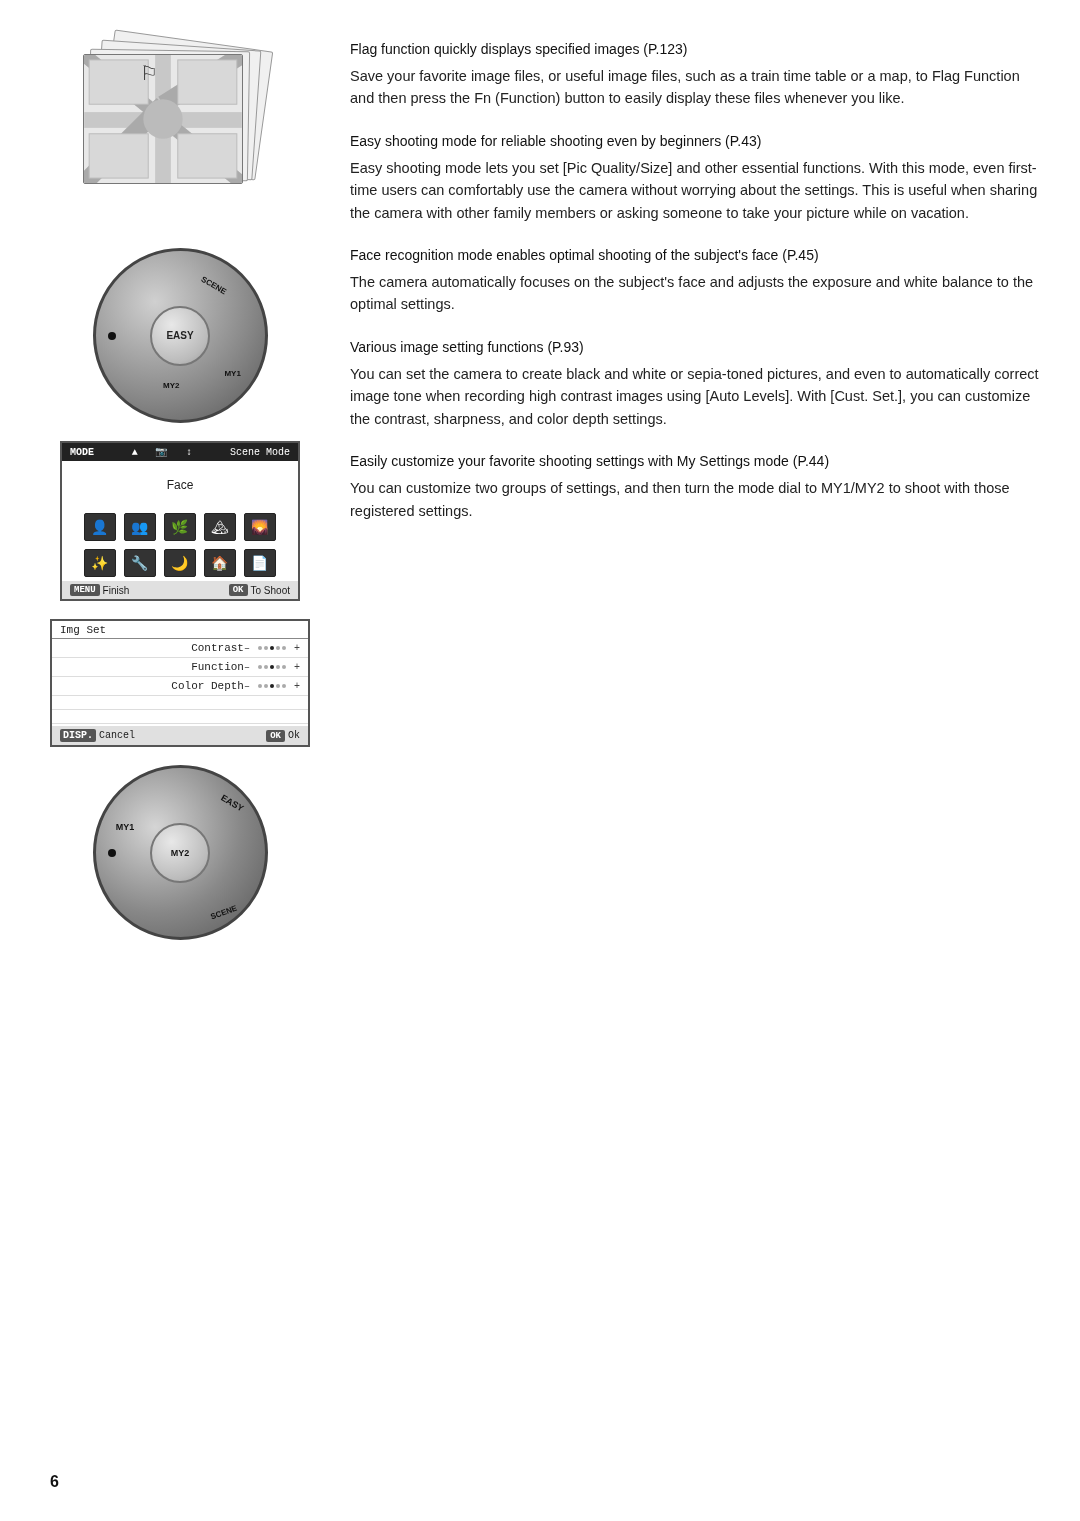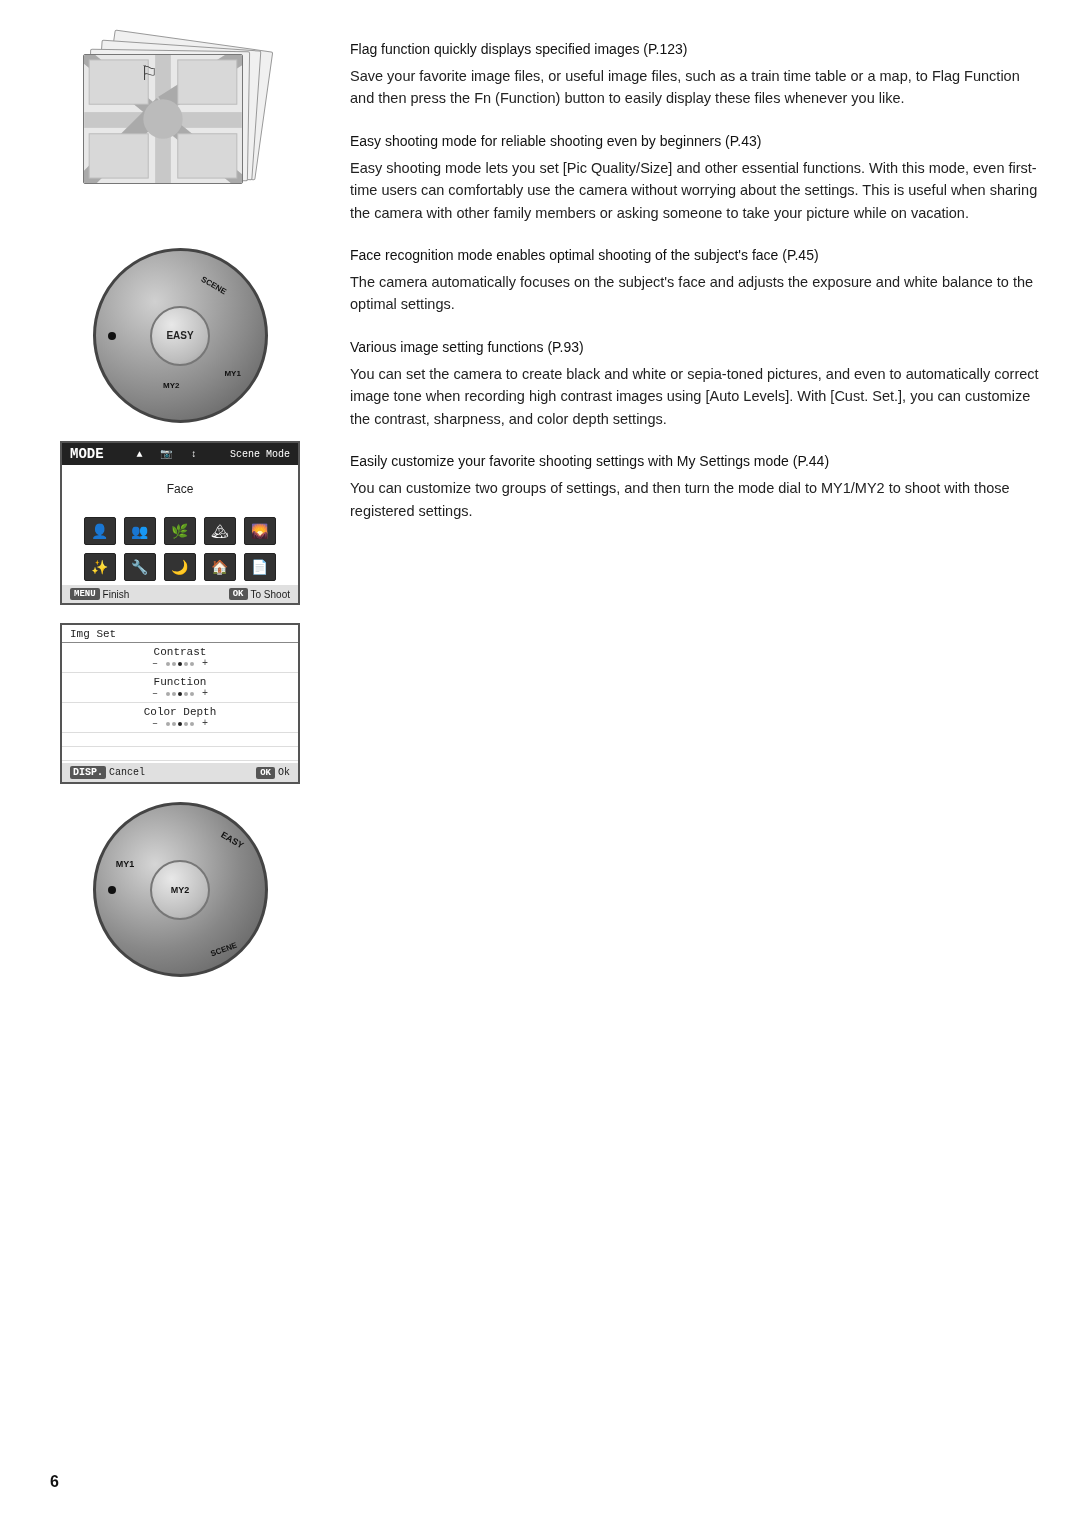--- a/index.html
+++ b/index.html
@@ -182,41 +182,40 @@
       color: white;
       padding: 1px 4px;
       font-size: 9px;
       font-weight: bold;
       border-radius: 2px;
       font-family: Liberation Mono, monospace;
     }
 
     
     .img-set-screen {
-      width: 240px;
+      width: 260px;
       background: #ffffff;
       border: 2px solid #555;
       font-family: 'Courier New', monospace;
       font-size: 11px;
     }
     .img-set-header {
       background: #ffffff;
       padding: 3px 8px 2px 8px;
       font-size: 11px;
       font-weight: normal;
       color: #222;
       border-bottom: 1px solid #888;
     }
     .img-set-row {
       display: flex;
       justify-content: flex-end;
       align-items: center;
       padding: 3px 8px;
       border-bottom: 1px solid #ddd;
-      flex-direction: column;
     }
     .img-set-label { font-size: 11px; color: #222; }
     .img-set-slider {
       display: flex;
       align-items: center;
       gap: 2px;
       font-size: 10px;
       color: #444;
     }
     .slider-dot { width: 4px; height: 4px; background: #aaa; border-radius: 50%; display: inline-block; }
@@ -356,21 +355,21 @@
         <div class="dial-center">EASY</div>
 
         <span class="dial-label dial-scene">SCENE</span>
         <span class="dial-label dial-my1">MY1</span>
         <span class="dial-label dial-my2" style="bottom:18%;left:40%;">MY2</span>
       </div>
     </div>
 
     <div class="camera-screen">
       <div class="screen-header">
-        <span style="font-weight:bold;font-size:14px;">MODE</span>
+        <span style="font-weight:bold;font-size:10px;">MODE</span>
         <span style="font-size:10px;">▲ &nbsp; 📷 &nbsp; ↕</span>
         <span style="font-size:10px;">Scene Mode</span>
       </div>
       <div class="screen-title">Face</div>
       <div class="screen-icons-row">
         <div class="screen-icon">👤</div>
         <div class="screen-icon">👥</div>
         <div class="screen-icon">🌿</div>
         <div class="screen-icon">🏔</div>
         <div class="screen-icon">🌄</div>

